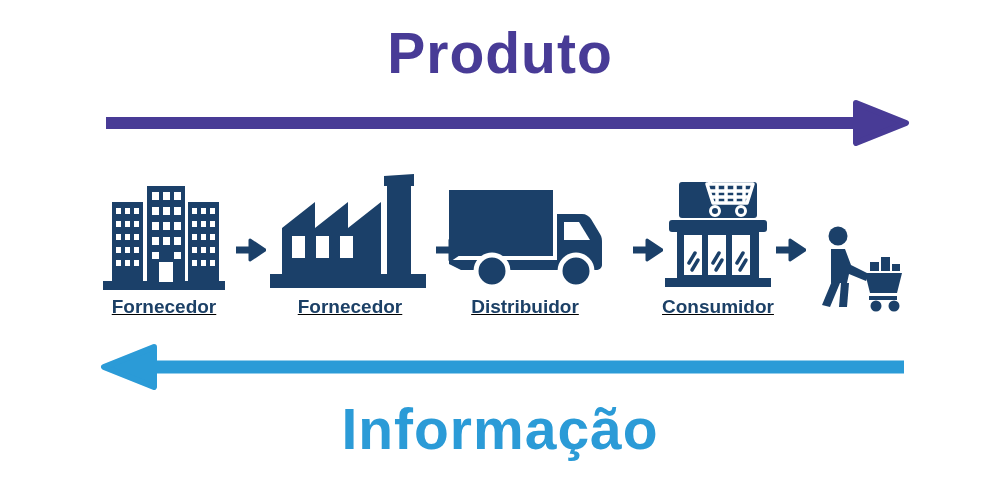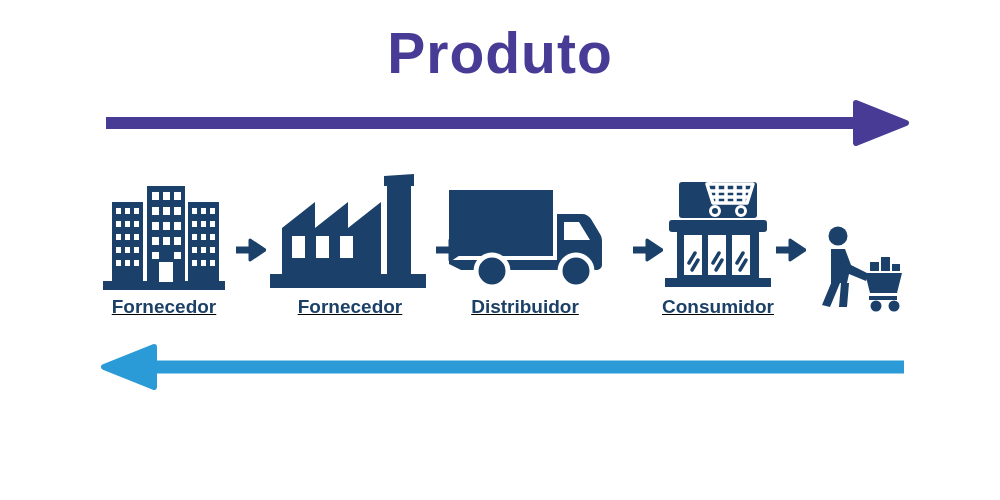--- a/index.html
+++ b/index.html
@@ -228,14 +228,15 @@
         </g>
       </svg>
     </div>
   </div>
 
   <svg class="flow-arrow bottom" viewBox="0 0 810 46">
     <line x1="50" y1="23" x2="804" y2="23" stroke="#2B9BD7" stroke-width="13"></line>
     <polygon points="54,3 4,23 54,43" fill="#2B9BD7" stroke="#2B9BD7" stroke-width="6" stroke-linejoin="round"></polygon>
   </svg>
 
+  <div class="flow-title bottom">Informação</div>
 
 </div>
 
 </body></html>

